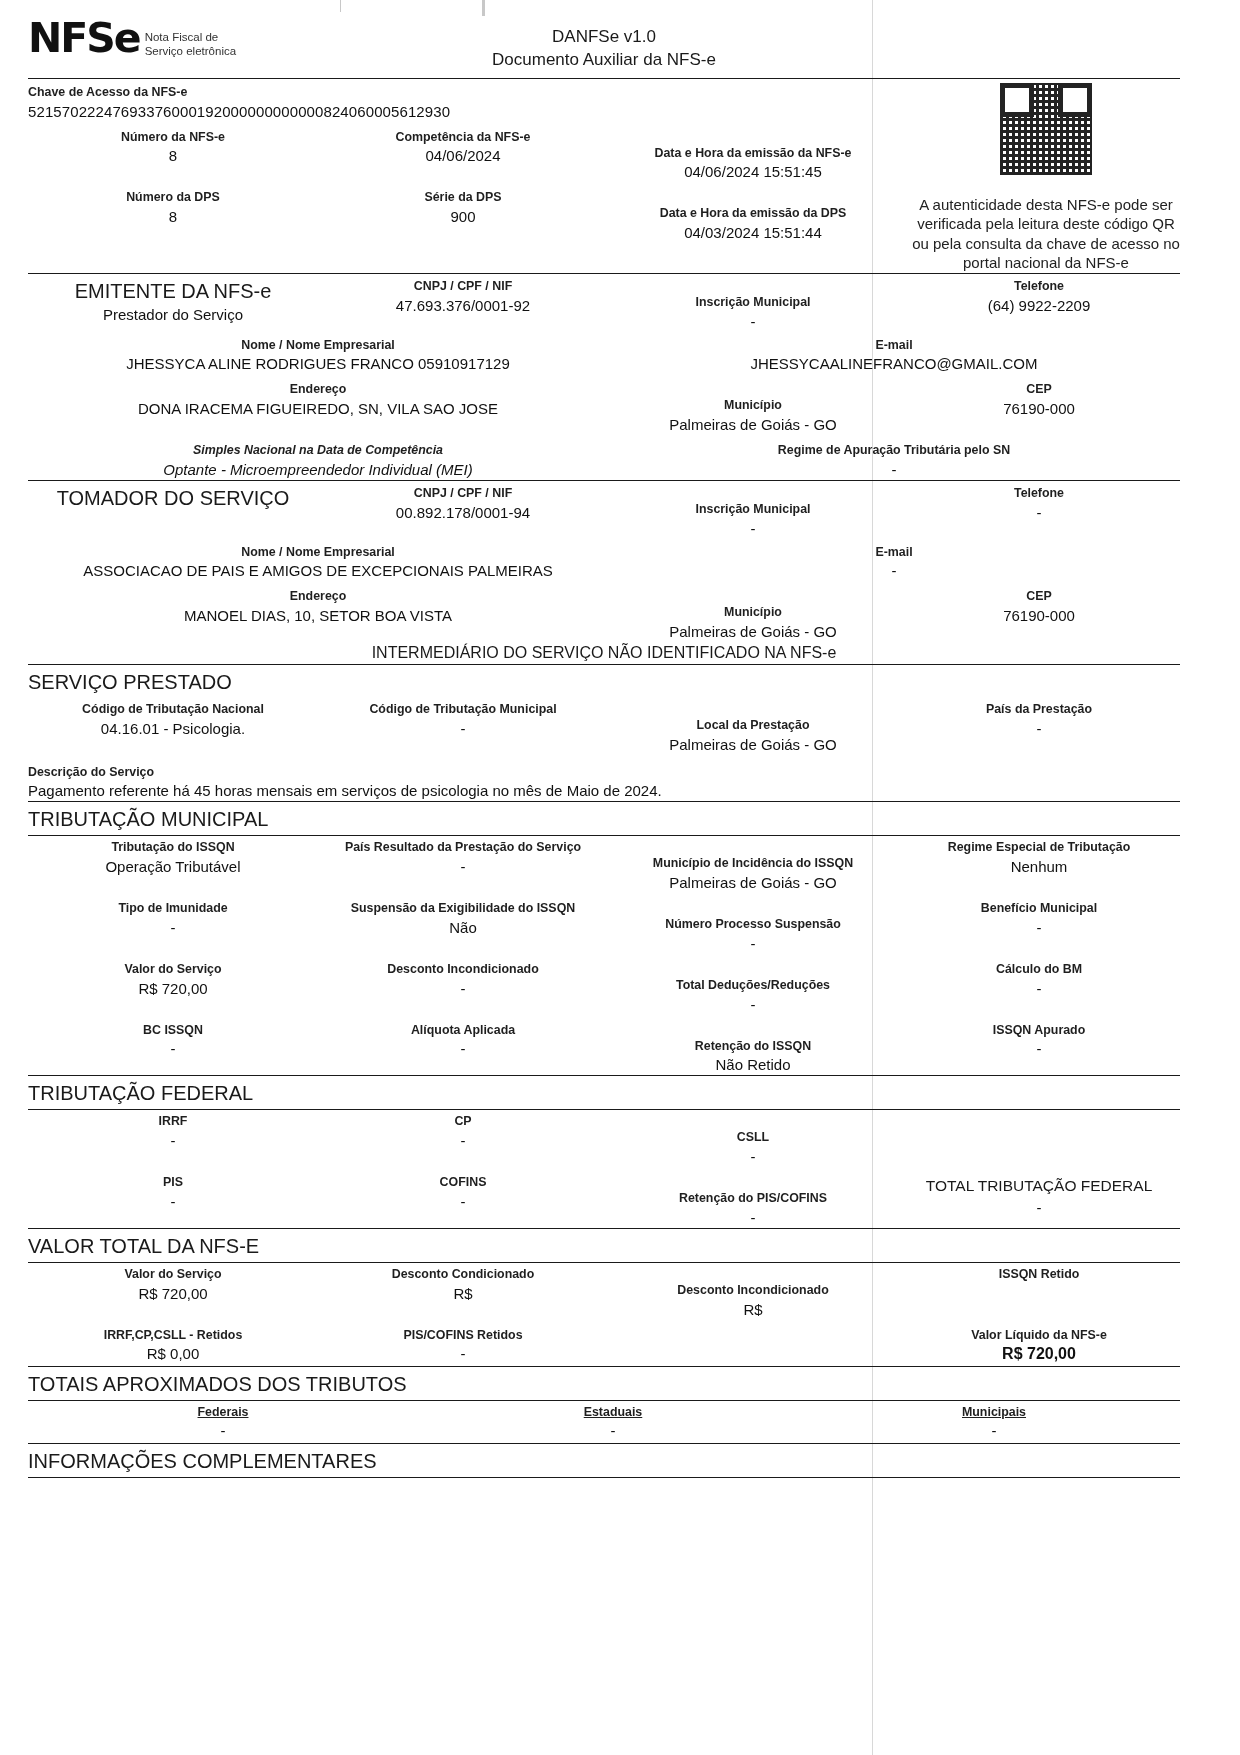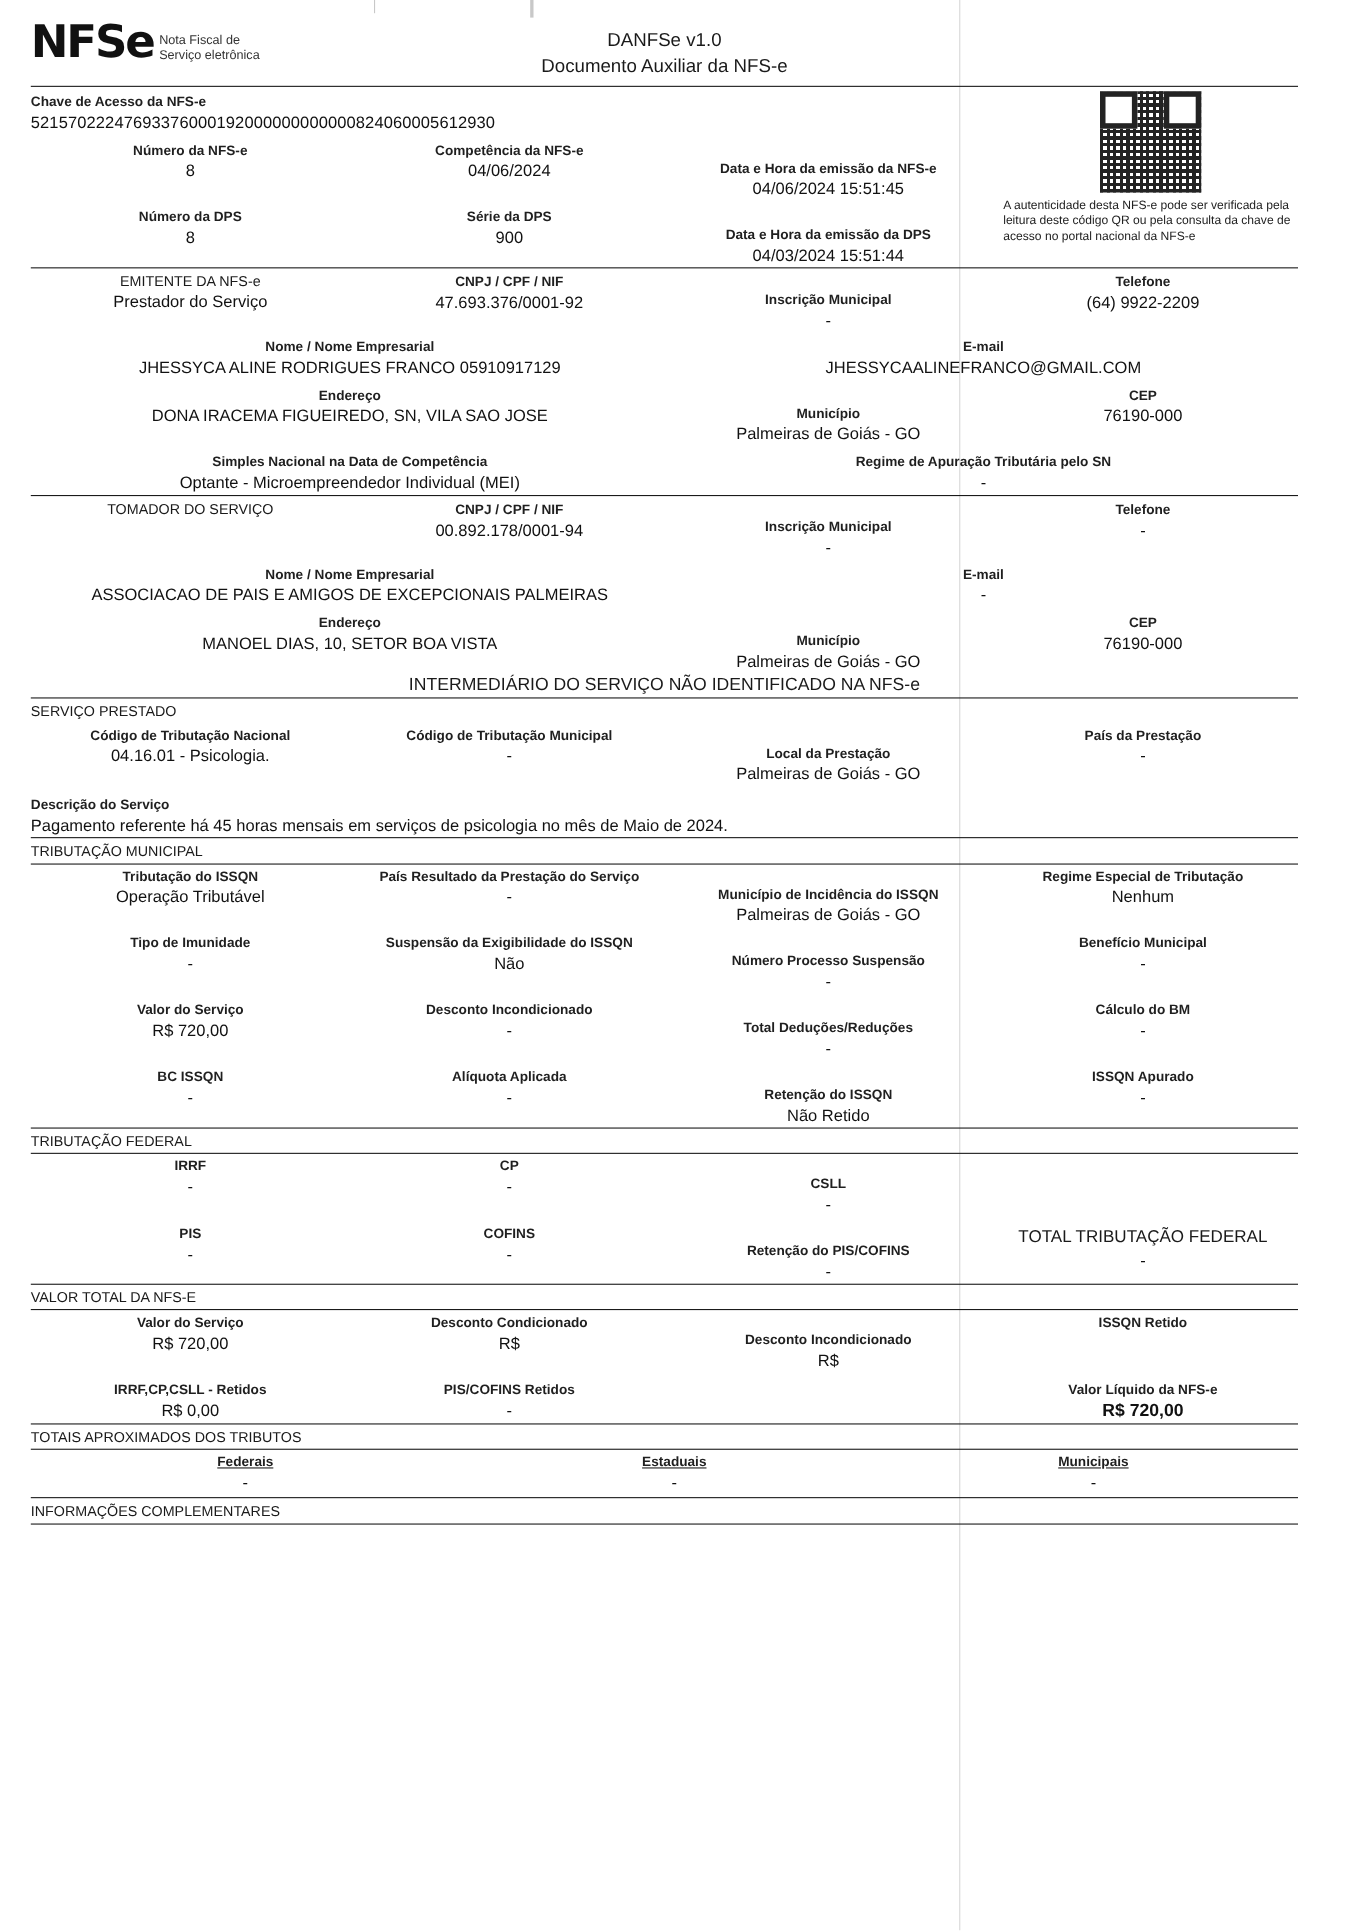--- a/index.html
+++ b/index.html
@@ -95,21 +95,21 @@
     color: #1f1f1f;
     line-height: 1.35;
     white-space: nowrap;
   }
   .val {
     font-size: 15px;
     color: #111;
     line-height: 1.4;
   }
   .sect-title {
-    font-size: 13px;
+    font-size: 20px;
     line-height: 1.5;
     padding: 2px 0 1px 0;
   }
   .row {
     display: flex;
     text-align: center;
   }
   .c1 { width: 290px; flex: 0 0 290px; }
   .c2 { width: 290px; flex: 0 0 290px; }
   .c3 { width: 290px; flex: 0 0 290px; margin-top: 16px; }
@@ -145,25 +145,25 @@
   .qr::before, .qr::after {
     content: "";
     position: absolute;
     width: 24px; height: 24px;
     border: 5px solid #111;
     background: #fff;
   }
   .qr::before { top: 0; left: 0; }
   .qr::after  { top: 0; right: 0; }
   .qr-note {
-    font-size: 11px;
+    font-size: 15px;
     line-height: 1.3;
     color: #222;
-    margin-top: 5px;
-    text-align: left;
+    margin-top: 20px;
+    text-align: center;
   }
 
   .chave-lbl { font-size: 12.4px; font-weight: bold; }
   .chave-val { font-size: 15px; letter-spacing: .1px; }
 
   .centered-band {
     text-align: center;
     font-size: 16px;
     padding: 2px 0 2px 0;
   }
@@ -305,21 +305,21 @@
           <div class="lbl">Município</div>
           <div class="val">Palmeiras de Goiás - GO</div>
         </div>
         <div class="c4">
           <div class="lbl">CEP</div>
           <div class="val">76190-000</div>
         </div>
       </div>
 
       <div class="row">
-        <div style="width:580px; flex:0 0 580px;">
+        <div style="width:580px; flex:0 0 580px;font-style:italic;">
           <div class="lbl">Simples Nacional na Data de Competência</div>
           <div class="val">Optante - Microempreendedor Individual (MEI)</div>
         </div>
         <div class="c4">
           <div class="lbl">Regime de Apuração Tributária pelo SN</div>
           <div class="val">-</div>
         </div>
       </div>
     </div>
 

